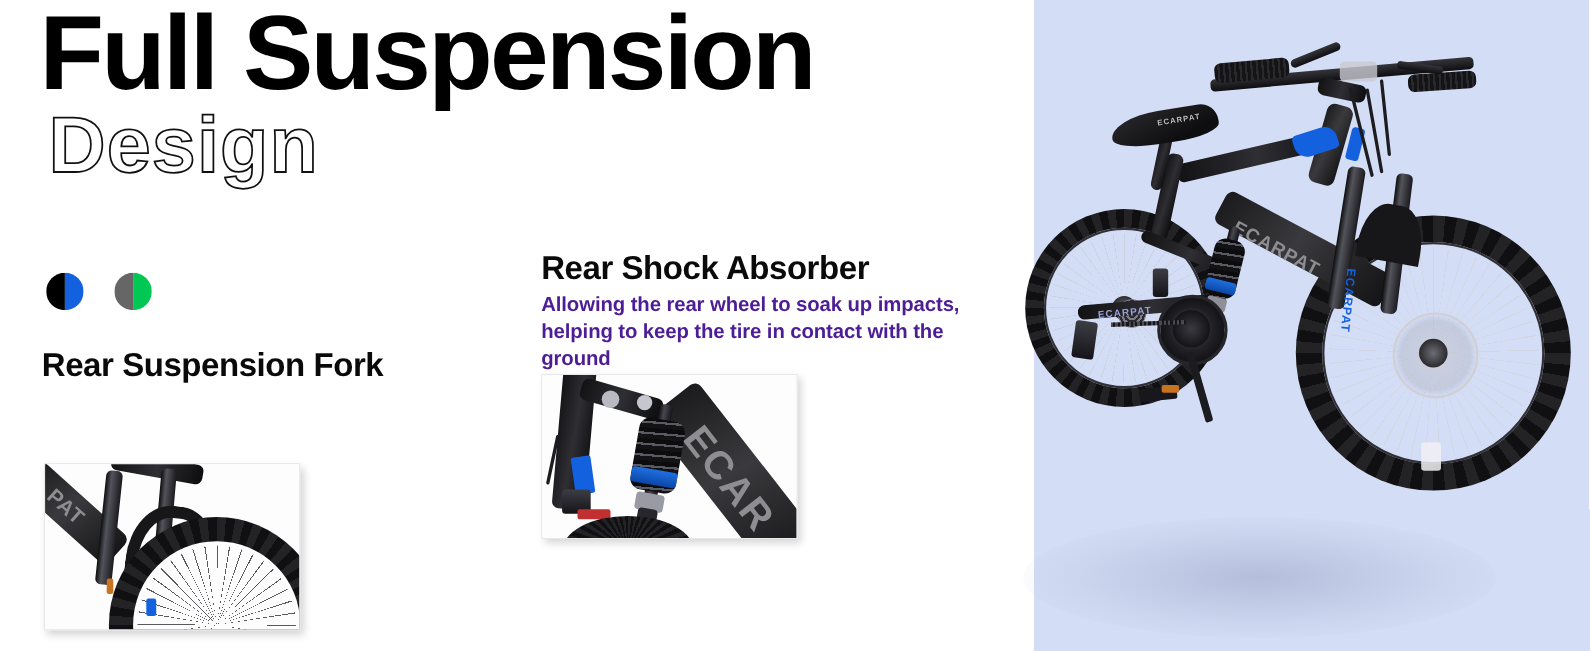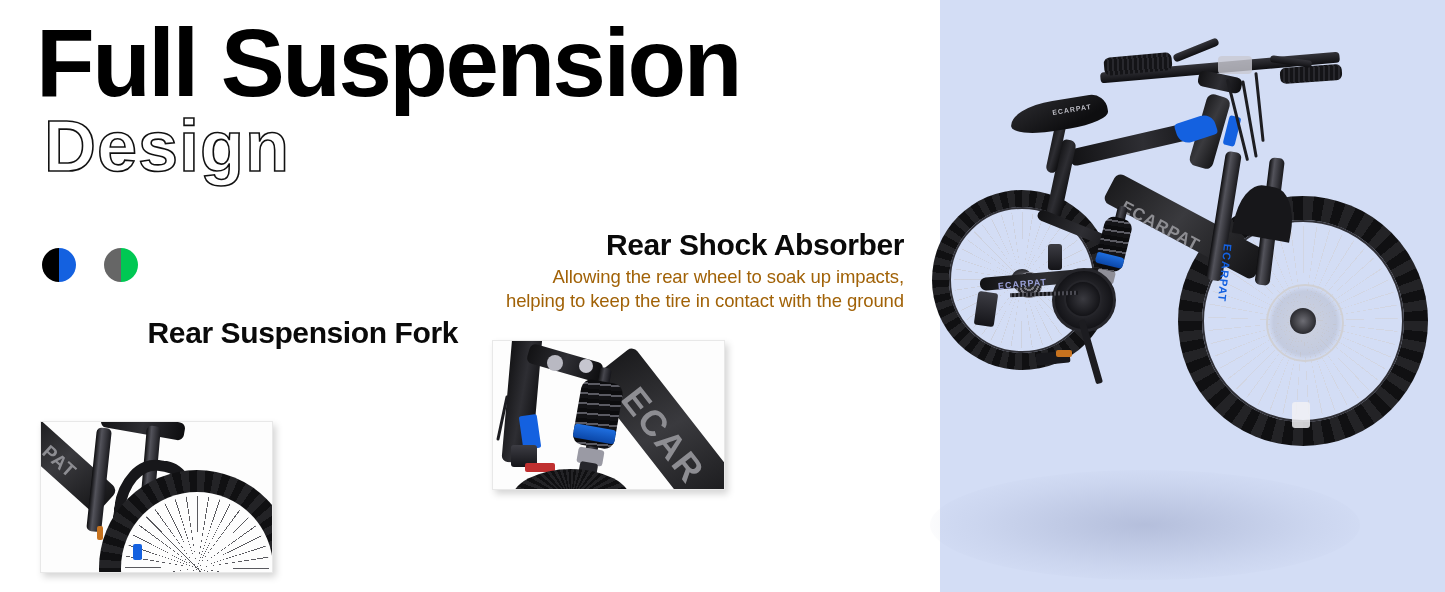--- a/index.html
+++ b/index.html
@@ -27,21 +27,21 @@
     top: 0;
     width: 505px;
     height: 592px;
     background: #d3ddf5;
   }
 
   
   .headline-block {
     position: absolute;
     left: 36px;
-    top: 16px;
+    top: 2px;
     width: 900px;
   }
   .title-solid {
     font-family: "Liberation Sans", sans-serif;
     font-weight: bold;
     font-size: 96px;
     line-height: 0.98;
     letter-spacing: -2.5px;
     color: #000000;
     margin: 0;
@@ -83,39 +83,38 @@
     top: 0;
     width: 50%;
     height: 100%;
   }
   .swatch .half-l { left: 0; }
   .swatch .half-r { right: 0; }
 
   
   .feature {
     position: absolute;
-    text-align: right;
   }
   .feature-title {
     font-family: "Liberation Sans", sans-serif;
     font-weight: bold;
     font-size: 30px;
     line-height: 1.12;
     letter-spacing: -0.4px;
     color: #0a0a0a;
     margin: 0 0 3px 0;
     white-space: nowrap;
   }
   .feature-body {
     font-family: "Liberation Sans", sans-serif;
-    font-weight: normal;
+    font-weight: bold;
     font-size: 18.5px;
     line-height: 1.33;
     letter-spacing: -0.1px;
-    color: #a16207;
+    color: #4c1d95;
     margin: 0;
   }
 
   .feature-front { left: 38px; top: 316px; width: 420px; }
   .feature-rear  { left: 492px; top: 228px; width: 412px; }
 
   
   .photo-card {
     position: absolute;
     background: #ffffff;

